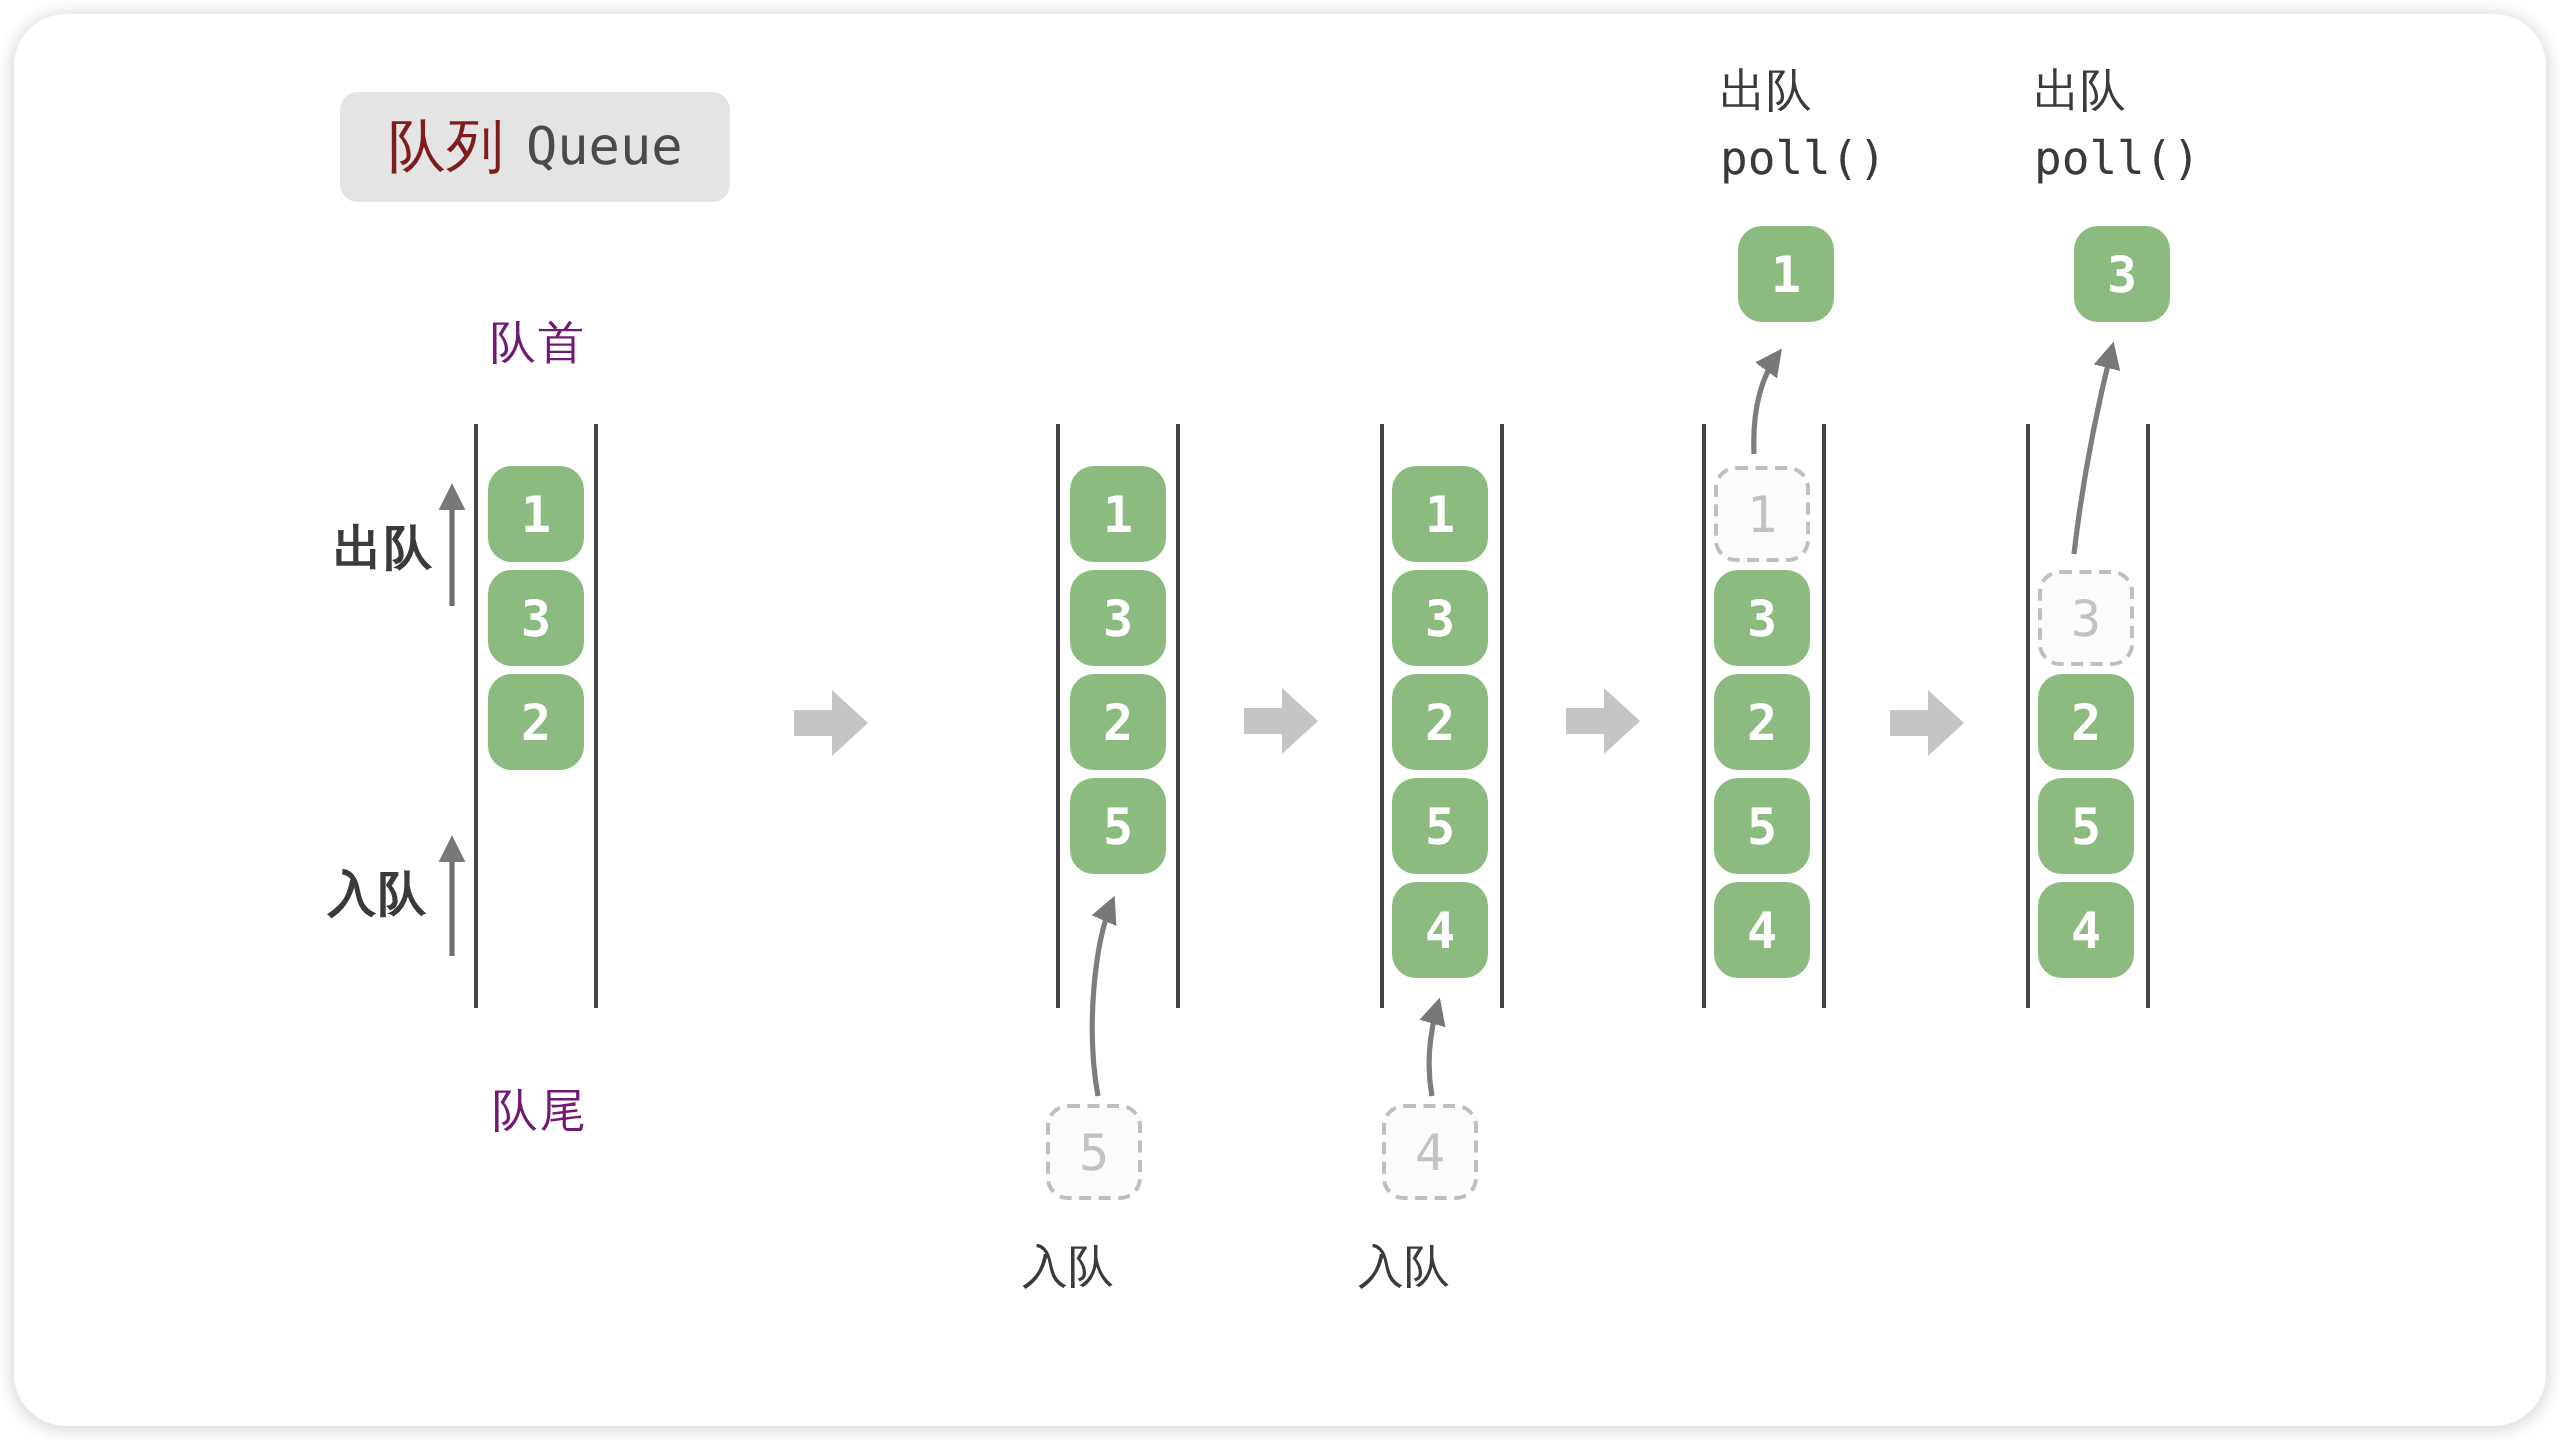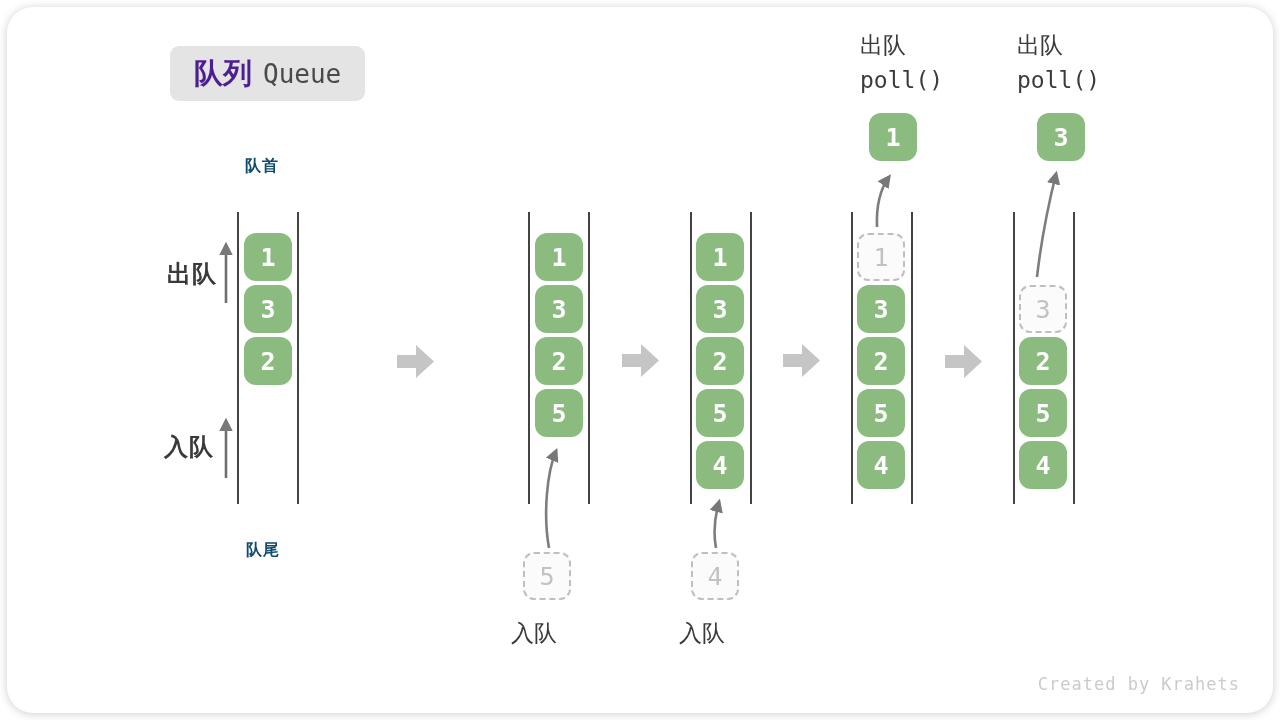--- a/index.html
+++ b/index.html
@@ -4,25 +4,25 @@
 <style>
   html,body{margin:0;padding:0;background:#ffffff;}
   .stage{position:relative;width:1280px;height:720px;overflow:hidden;
          font-family:"Liberation Sans",sans-serif;-webkit-font-smoothing:antialiased;}
   .card{position:absolute;left:7px;top:7px;right:7px;bottom:7px;background:#ffffff;
         border-radius:26px;box-shadow:0 1px 10px rgba(0,0,0,0.20);}
 
   
   .badge{position:absolute;left:170px;top:46px;height:55px;background:#e4e4e4;
          border-radius:9px;display:flex;align-items:center;padding:0 24px;gap:11px;}
-  .badge-zh{font-weight:bold;font-size:29px;color:#4c1d95;}
+  .badge-zh{font-weight:normal;font-size:29px;color:#7f1d1d;}
   .badge-en{font-family:"DejaVu Sans Mono",monospace;font-size:26px;color:#4a4a4a;}
 
   
-  .endlabel{position:absolute;font-size:16px;font-weight:bold;color:#0c4a6e;letter-spacing:1px;}
+  .endlabel{position:absolute;font-size:23px;font-weight:normal;color:#701a75;letter-spacing:1px;}
   .sidelabel{position:absolute;font-size:24px;font-weight:bold;color:#3a3a3a;letter-spacing:1px;}
 
   
   .vline{position:absolute;top:212px;width:2px;height:292px;background:#434343;}
 
   
   .cell{position:absolute;width:48px;height:48px;border-radius:12px;background:#8cbb80;
         color:#ffffff;font-family:"DejaVu Sans Mono",monospace;font-weight:bold;font-size:25px;
         display:flex;align-items:center;justify-content:center;
         box-shadow:0 0 0 1px rgba(255,255,255,0.6);}
@@ -139,14 +139,13 @@
     <div class="code">poll()</div>
   </div>
 
   <div class="op" style="left:511px;top:616px;">
     <div class="zh">入队</div>
   </div>
   <div class="op" style="left:679px;top:616px;">
     <div class="zh">入队</div>
   </div>
 
-  <div class="watermark">Created by Krahets</div>
 </div>
 
 </body></html>

